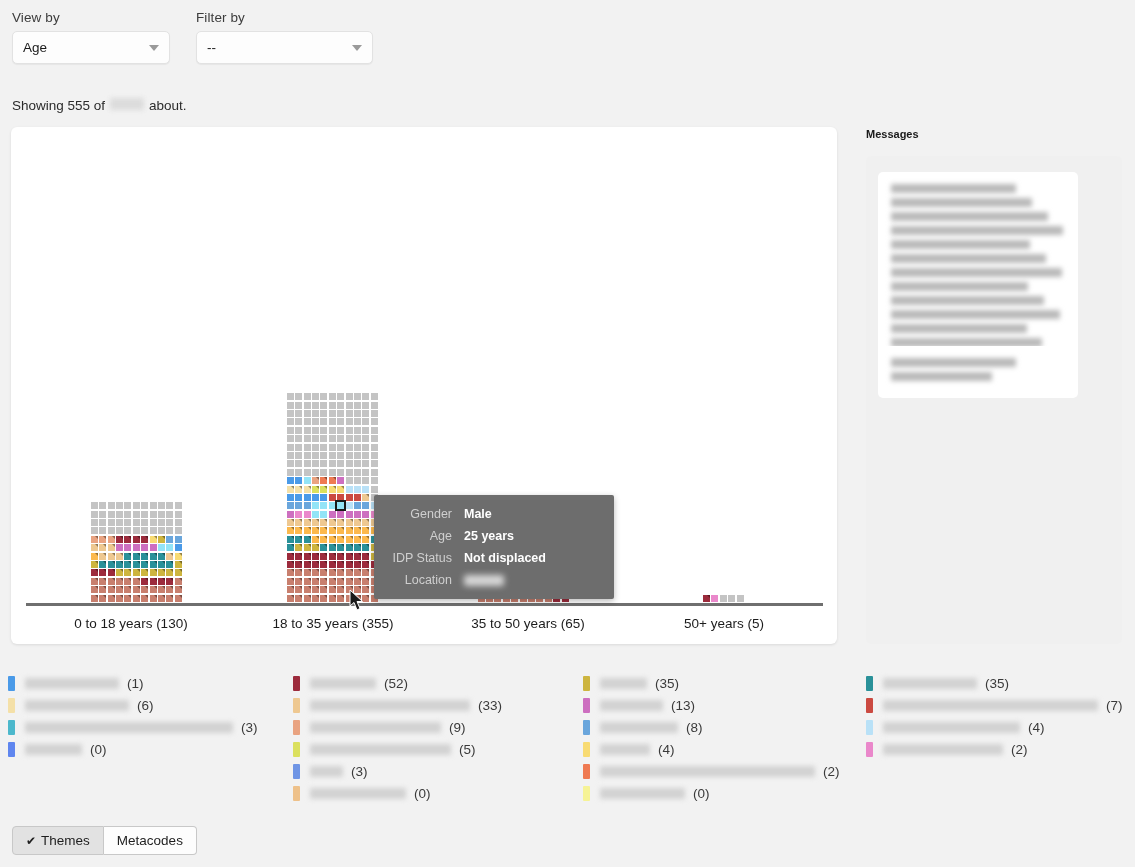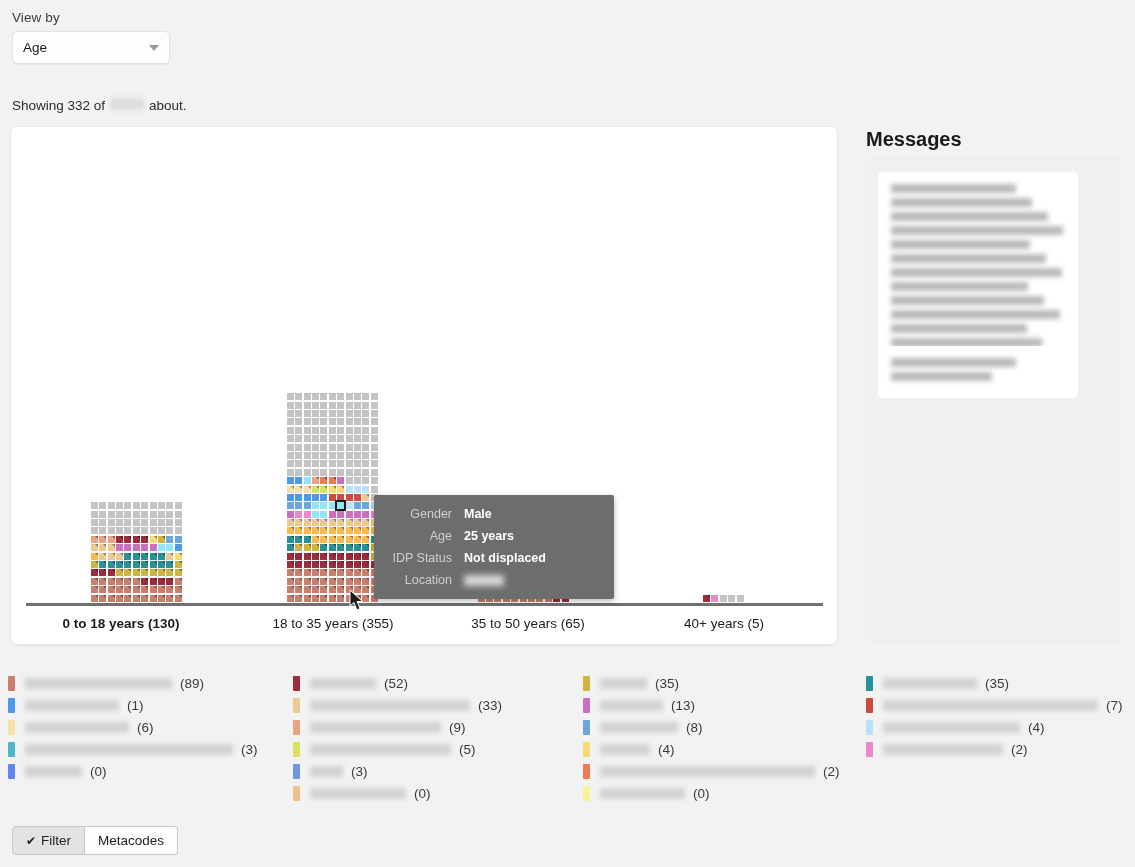--- a/index.html
+++ b/index.html
@@ -75,21 +75,21 @@
     box-shadow: 0 2px 6px rgba(0,0,0,.28);
     z-index: 20;
   }
   .tt-row { display: flex; align-items: flex-start; margin-bottom: 8px; }
   .tt-row:last-child { margin-bottom: 0; }
   .tt-key { width: 78px; text-align: right; font-size: 12.5px; color: #cfcfcf; padding-right: 0; flex: 0 0 78px; }
   .tt-val { font-size: 12.5px; color: #ffffff; font-weight: bold; margin-left: 12px; }
   .tt-val.redacted { background: #d8d8d8; filter: blur(3px); border-radius: 2px; }
 
   
-  #messages-title { position: absolute; left: 866px; top: 128px; font-size: 20px; font-weight: bold; color: #1a1a1a; }
+  #messages-title { position: absolute; left: 866px; top: 128px; font-size: 11px; font-weight: bold; color: #1a1a1a; }
   #messages-panel {
     position: absolute; left: 866px; top: 156px;
     width: 256px; height: 488px;
     background: #f0f0f0; border-radius: 5px;
   }
   .msg-card {
     position: absolute; left: 12px;
     background: #ffffff; border-radius: 5px;
   }
   .msg-lines { padding: 12px 13px; }
@@ -118,24 +118,31 @@
 <body>
 
 <div id="controls">
   <div class="control-group">
     <div class="control-label">View by</div>
     <div class="select-box">
       <span class="select-value">Age</span>
       <span class="caret"></span>
     </div>
   </div>
+  <div class="control-group">
+    <div class="control-label">Filter by</div>
+    <div class="select-box wide">
+      <span class="select-value">--</span>
+      <span class="caret"></span>
+    </div>
+  </div>
 </div>
 
 <div id="showing">
-  <span>Showing 332 of</span>
+  <span>Showing 555 of</span>
   <span class="redact" style="width:34px;margin:0 5px;"></span>
   <span>about.</span>
 </div>
 
 <div id="chart-panel">
   <div id="plot">
     <div id="axis-line"></div>
 
   <div class="bar" style="left: 79.8px;">
         <div class="bar-grid">
@@ -290,21 +297,21 @@
             <div class="cell tri" style="background: rgb(200, 127, 110);"></div>
             <div class="cell tri" style="background: rgb(200, 127, 110);"></div>
             <div class="cell tri" style="background: rgb(200, 127, 110);"></div>
             <div class="cell tri" style="background: rgb(200, 127, 110);"></div>
             <div class="cell tri" style="background: rgb(200, 127, 110);"></div>
             <div class="cell tri" style="background: rgb(200, 127, 110);"></div>
             <div class="cell tri" style="background: rgb(200, 127, 110);"></div>
           </div>
         </div>
       </div>
-      <div class="bar-label" style="left: 0; width: 220px; font-weight: bold;">0 to 18 years (130)</div>
+      <div class="bar-label" style="left: 10px; width: 220px;">0 to 18 years (130)</div>
       <div class="bar" style="left: 275.8px;">
         <div class="bar-grid">
           <div class="cell-row">
             <div class="cell" style="background: rgb(196, 196, 196);"></div>
             <div class="cell" style="background: rgb(196, 196, 196);"></div>
             <div class="cell" style="background: rgb(196, 196, 196);"></div>
             <div class="cell" style="background: rgb(196, 196, 196);"></div>
             <div class="cell" style="background: rgb(196, 196, 196);"></div>
             <div class="cell" style="background: rgb(196, 196, 196);"></div>
             <div class="cell" style="background: rgb(196, 196, 196);"></div>
@@ -716,21 +723,21 @@
         <div class="bar-grid">
           <div class="cell-row">
             <div class="cell tri" style="background: rgb(156, 43, 60);"></div>
             <div class="cell" style="background: rgb(234, 136, 203);"></div>
             <div class="cell" style="background: rgb(196, 196, 196);"></div>
             <div class="cell" style="background: rgb(196, 196, 196);"></div>
             <div class="cell" style="background: rgb(196, 196, 196);"></div>
           </div>
         </div>
       </div>
-      <div class="bar-label" style="left: 603px; width: 220px;">40+ years (5)</div>
+      <div class="bar-label" style="left: 603px; width: 220px;">50+ years (5)</div>
     </div>
 
   <div id="tooltip">
       <div class="tt-row">
         <div class="tt-key">Gender</div>
         <div class="tt-val">Male</div>
       </div>
       <div class="tt-row">
         <div class="tt-key">Age</div>
         <div class="tt-val">25 years</div>
@@ -773,25 +780,20 @@
       <div class="msg-lines">
         <div class="msg-line" style="width: 72%;"></div>
         <div class="msg-line" style="width: 58%;"></div>
       </div>
     </div>
   </div>
 
 <div id="legend">
     <div class="legend-col" style="width: 285px;">
       <div class="legend-item">
-        <div class="swatch" style="background: rgb(200, 127, 110);"></div>
-        <div class="leg-text" style="width: 147px;"></div>
-        <div class="leg-count">(89)</div>
-      </div>
-      <div class="legend-item">
         <div class="swatch" style="background: rgb(74, 154, 232);"></div>
         <div class="leg-text" style="width: 94px;"></div>
         <div class="leg-count">(1)</div>
       </div>
       <div class="legend-item">
         <div class="swatch" style="background: rgb(244, 224, 168);"></div>
         <div class="leg-text" style="width: 104px;"></div>
         <div class="leg-count">(6)</div>
       </div>
       <div class="legend-item">
@@ -889,18 +891,18 @@
         <div class="swatch" style="background: rgb(234, 136, 203);"></div>
         <div class="leg-text" style="width: 120px;"></div>
         <div class="leg-count">(2)</div>
       </div>
     </div>
   </div>
 
 <div id="tabs">
     <div class="tab active">
       <span class="check">✔</span>
-      <span>Filter</span>
+      <span>Themes</span>
     </div>
     <div class="tab inactive">
       <span>Metacodes</span>
     </div>
   </div>
 
 </body></html>

